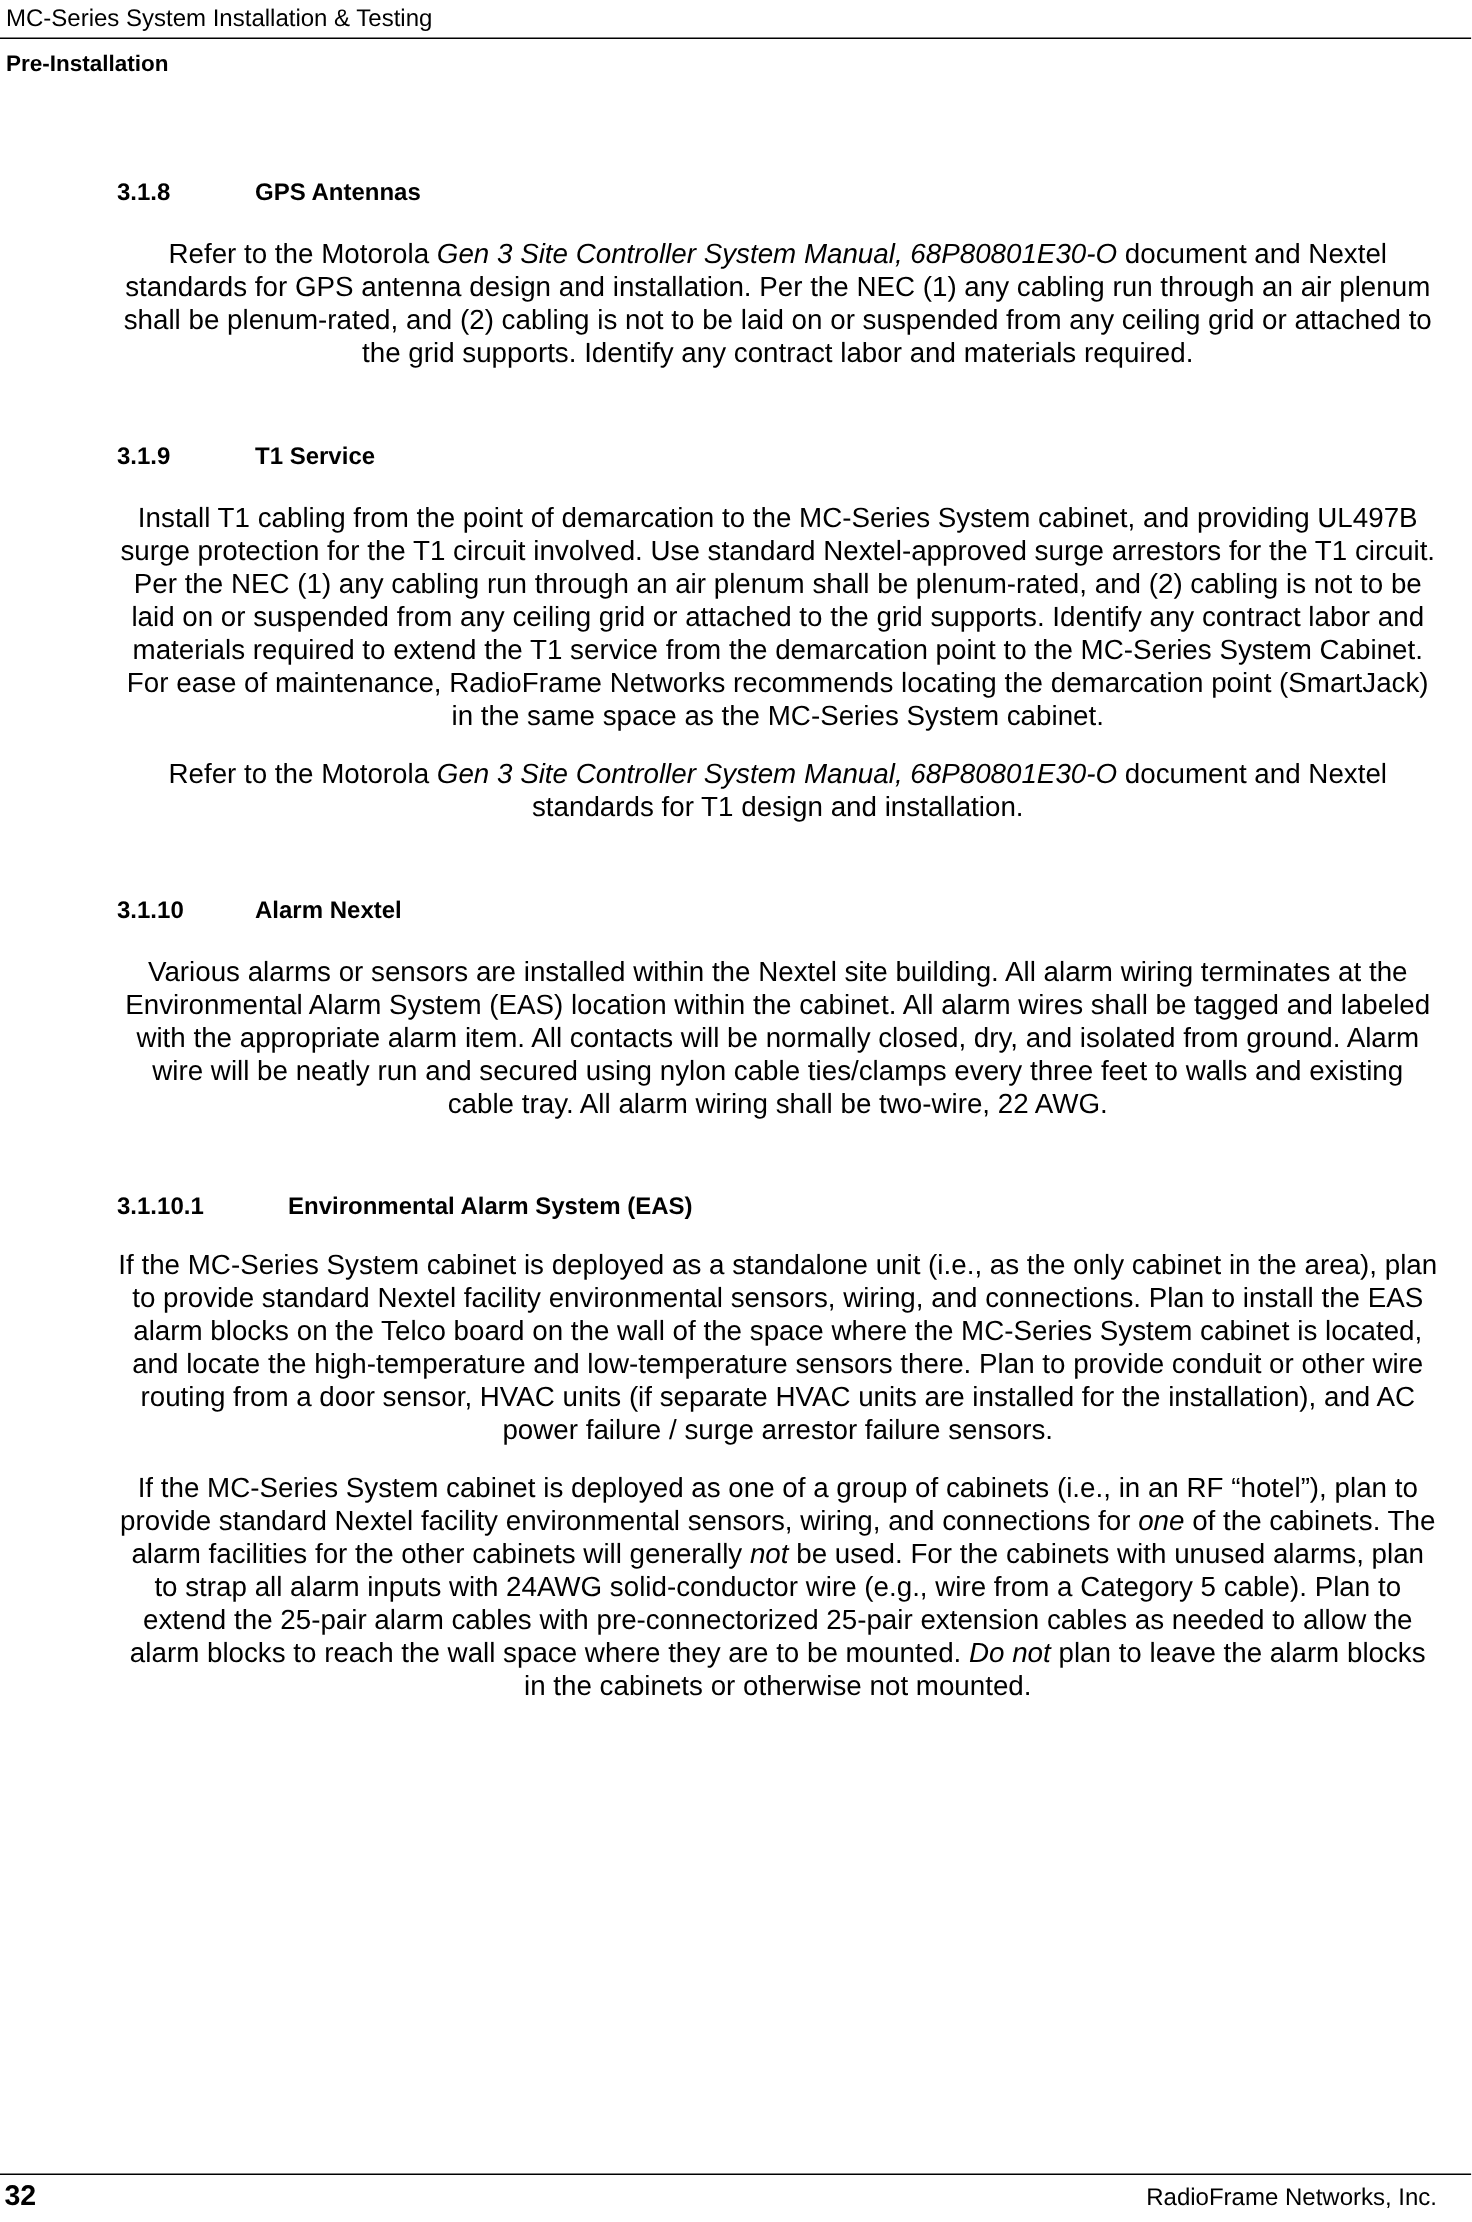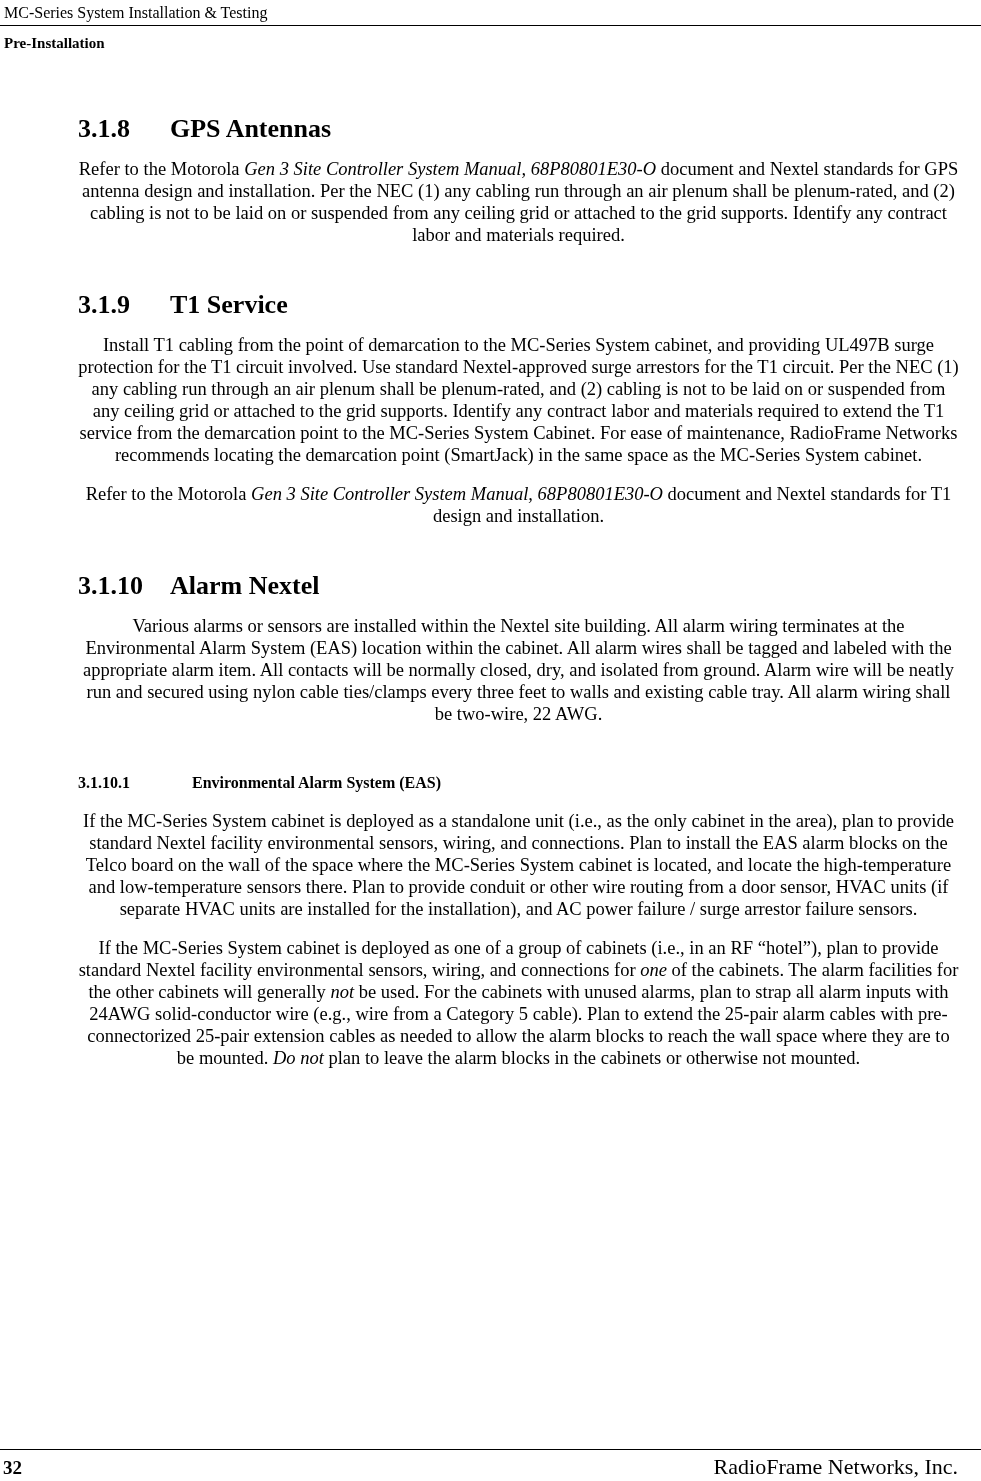--- a/index.html
+++ b/index.html
@@ -3,41 +3,41 @@
 <meta charset="utf-8">
 <style>
   * { box-sizing: border-box; }
   html, body { margin: 0; padding: 0; background: #ffffff; }
   .page {
     position: relative;
     width: 981px;
     height: 1481px;
     background: #ffffff;
     color: #000000;
-    font-family: Liberation Serif, serif;
+    font-family: Liberation Sans, sans-serif;
     overflow: hidden;
   }
   .page-header { width: 100%; }
   .header-title {
     font-size: 16px;
     line-height: 18px;
     padding: 4px 4px 3px 4px;
     border-bottom: 1px solid #000000;
   }
   .header-sub {
     font-size: 15px;
     font-weight: bold;
     line-height: 18px;
     padding: 8px 0 0 4px;
   }
   .content {
     padding: 0 22px 0 78px;
   }
   h2.h2 {
-    font-size: 26px;
+    font-size: 16px;
     font-weight: bold;
     line-height: 25px;
     margin: 46px 0 17px 0;
   }
   h2.h2.first { margin-top: 64px; }
   h3.h3 {
     font-size: 16px;
     font-weight: bold;
     line-height: 23px;
     margin: 46px 0 16px 0;
@@ -56,21 +56,21 @@
     top: 1449px;
     left: 0;
     width: 100%;
     border-top: 1px solid #000000;
     padding: 4px 23px 0 3px;
     display: flex;
     justify-content: space-between;
     align-items: baseline;
   }
   .footer-page { font-size: 19px; font-weight: bold; }
-  .footer-company { font-size: 22px; }
+  .footer-company { font-size: 16px; }
 </style>
 </head>
 <body>
 
 <div class="page">
 
   <div class="page-header">
     <div class="header-title">MC-Series System Installation &amp; Testing</div>
     <div class="header-sub">Pre-Installation</div>
   </div>

